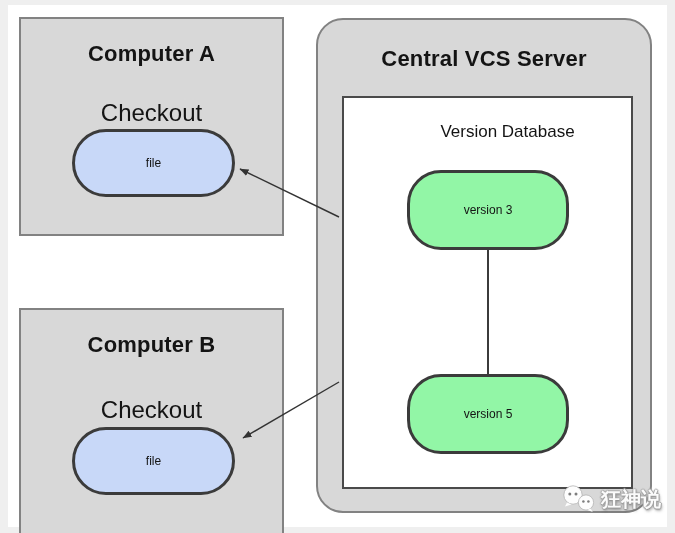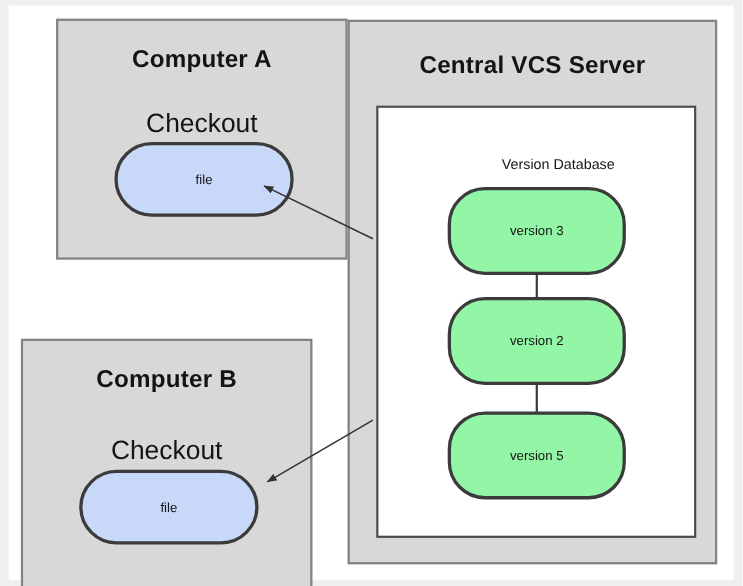--- a/index.html
+++ b/index.html
@@ -50,23 +50,23 @@
     display: flex;
     align-items: center;
     justify-content: center;
     font-size: 12px;
     color: var(--text, #141414);
     z-index: 2;
   }
   .pill.file { background: var(--file-fill, #c8d8f8); width: 163px; height: 68px; left: 51px; }
   .pill.version { background: var(--version-fill, #92f6a6); width: 162px; height: 80px; left: 63px; }
 
-  .computer-a { left: 19px; top: 17px; width: 265px; height: 219px; margin-left: 32px; }
+  .computer-a { left: 19px; top: 17px; width: 265px; height: 219px; }
   .computer-b { left: 19px; top: 308px; width: 265px; height: 276px; }
-  .server { left: 316px; top: 18px; width: 336px; height: 495px; }
+  .server { left: 316px; top: 18px; width: 336px; height: 495px; border-radius: 27px; }
 
   .db-box {
     position: absolute;
     left: 24px; top: 76px;
     width: 291px; height: 393px;
     background: var(--canvas-bg, #ffffff);
     border: 2px solid var(--db-border, #4a4a4a);
     box-sizing: border-box;
   }
   .db-connector {
@@ -120,33 +120,45 @@
   <div class="box computer-b">
     <div class="box-title" style="top: 22px;">Computer B</div>
     <div class="small-label" style="top: 86px;">Checkout</div>
     <div class="pill file" style="top: 117px;">file</div>
   </div>
 
   <div class="box server">
     <div class="box-title" style="top: 26px;">Central VCS Server</div>
 
     <div class="db-box">
-      <div class="small-label" style="top: 44px; font-size: 13px; margin-left: 40px;">Version Database</div>
+      <div class="small-label" style="top: 24px; font-size: 17px; margin-left: 40px;">Version Database</div>
 
       <div class="db-connector"></div>
 
       <div class="pill version" style="top: 72px;">version 3</div>
-      <div class="pill version" style="top: 172px;">version 2</div>
       <div class="pill version" style="top: 276px;">version 5</div>
     </div>
   </div>
 
   <svg class="overlay" width="675" height="533" viewBox="0 0 675 533">
     <defs>
       <marker id="arrowhead" markerWidth="10" markerHeight="8" refX="8.5" refY="3.5" orient="auto" markerUnits="userSpaceOnUse">
         <path d="M0,0 L9,3.5 L0,7 Z" fill="#333333"></path>
       </marker>
     </defs>
     <line x1="339" y1="217" x2="240" y2="169" marker-end="url(#arrowhead)"></line>
     <line x1="339" y1="382" x2="243" y2="438" marker-end="url(#arrowhead)"></line>
   </svg>
 
+  <div class="watermark">
+    <svg width="36" height="28" viewBox="0 0 36 28">
+      <circle cx="12" cy="10" r="9.2" fill="#fdfdfd" stroke="#b2b2b2" stroke-width="0.8"></circle>
+      <polygon points="6,17.5 4,21.5 10.5,19.5" fill="#fdfdfd"></polygon>
+      <circle cx="8.8" cy="9" r="1.5" fill="#7d7d7d"></circle>
+      <circle cx="15" cy="9" r="1.5" fill="#7d7d7d"></circle>
+      <circle cx="25" cy="17.5" r="7.6" fill="#fdfdfd" stroke="#b2b2b2" stroke-width="0.8"></circle>
+      <polygon points="29.5,23.5 31.8,27 26.5,25" fill="#fdfdfd"></polygon>
+      <circle cx="22.4" cy="16.5" r="1.25" fill="#7d7d7d"></circle>
+      <circle cx="27.4" cy="16.5" r="1.25" fill="#7d7d7d"></circle>
+    </svg>
+    <span class="watermark-text">狂神说</span>
+  </div>
 </div>
 
 </body></html>

